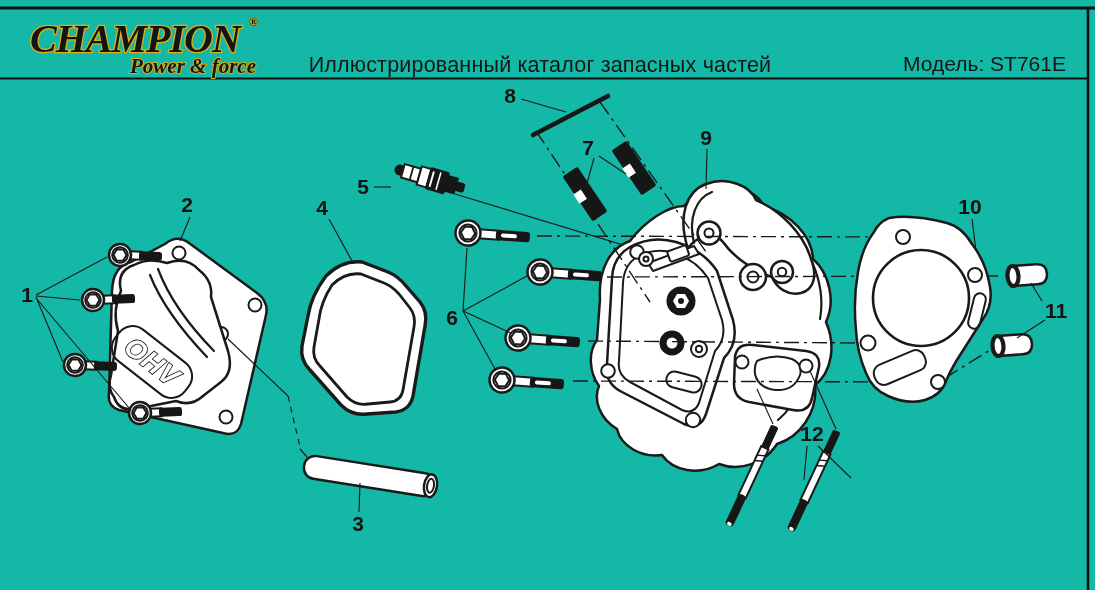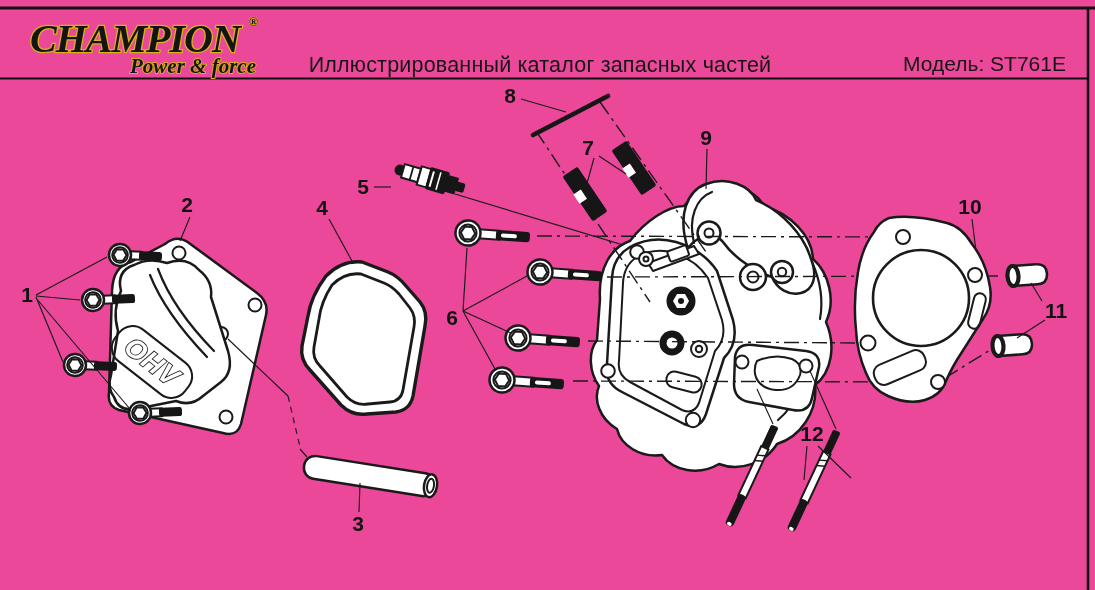--- a/index.html
+++ b/index.html
@@ -1,16 +1,16 @@
 <!DOCTYPE html>
 <html><head>
 <meta charset="utf-8">
 <style>
   html,body{margin:0;padding:0;background:#ffffff;}
-  #page{position:relative;width:1095px;height:590px;background:#ec4899;overflow:hidden;
+  #page{position:relative;width:1095px;height:590px;background:#14b8a6;overflow:hidden;
         font-family:"Liberation Sans",sans-serif;}
   svg text{user-select:none;}
   .s   {fill:#ffffff;stroke:#1a1a1a;stroke-width:2.5;stroke-linejoin:round;}
   .s2  {fill:#ffffff;stroke:#1a1a1a;stroke-width:2;stroke-linejoin:round;}
   .s2n {fill:none;stroke:#1a1a1a;stroke-width:2;stroke-linejoin:round;}
   .s2f {fill:#ffffff;stroke:#1a1a1a;stroke-width:2;stroke-linejoin:round;}
   .blk {fill:#161616;stroke:none;}
   .dln {fill:none;stroke:#1a1a1a;stroke-width:2.2;stroke-linecap:round;}
   .ld  {fill:none;stroke:#1a1a1a;stroke-width:1.15;}
   .ldd {fill:none;stroke:#1a1a1a;stroke-width:1.15;stroke-dasharray:6 5;}

